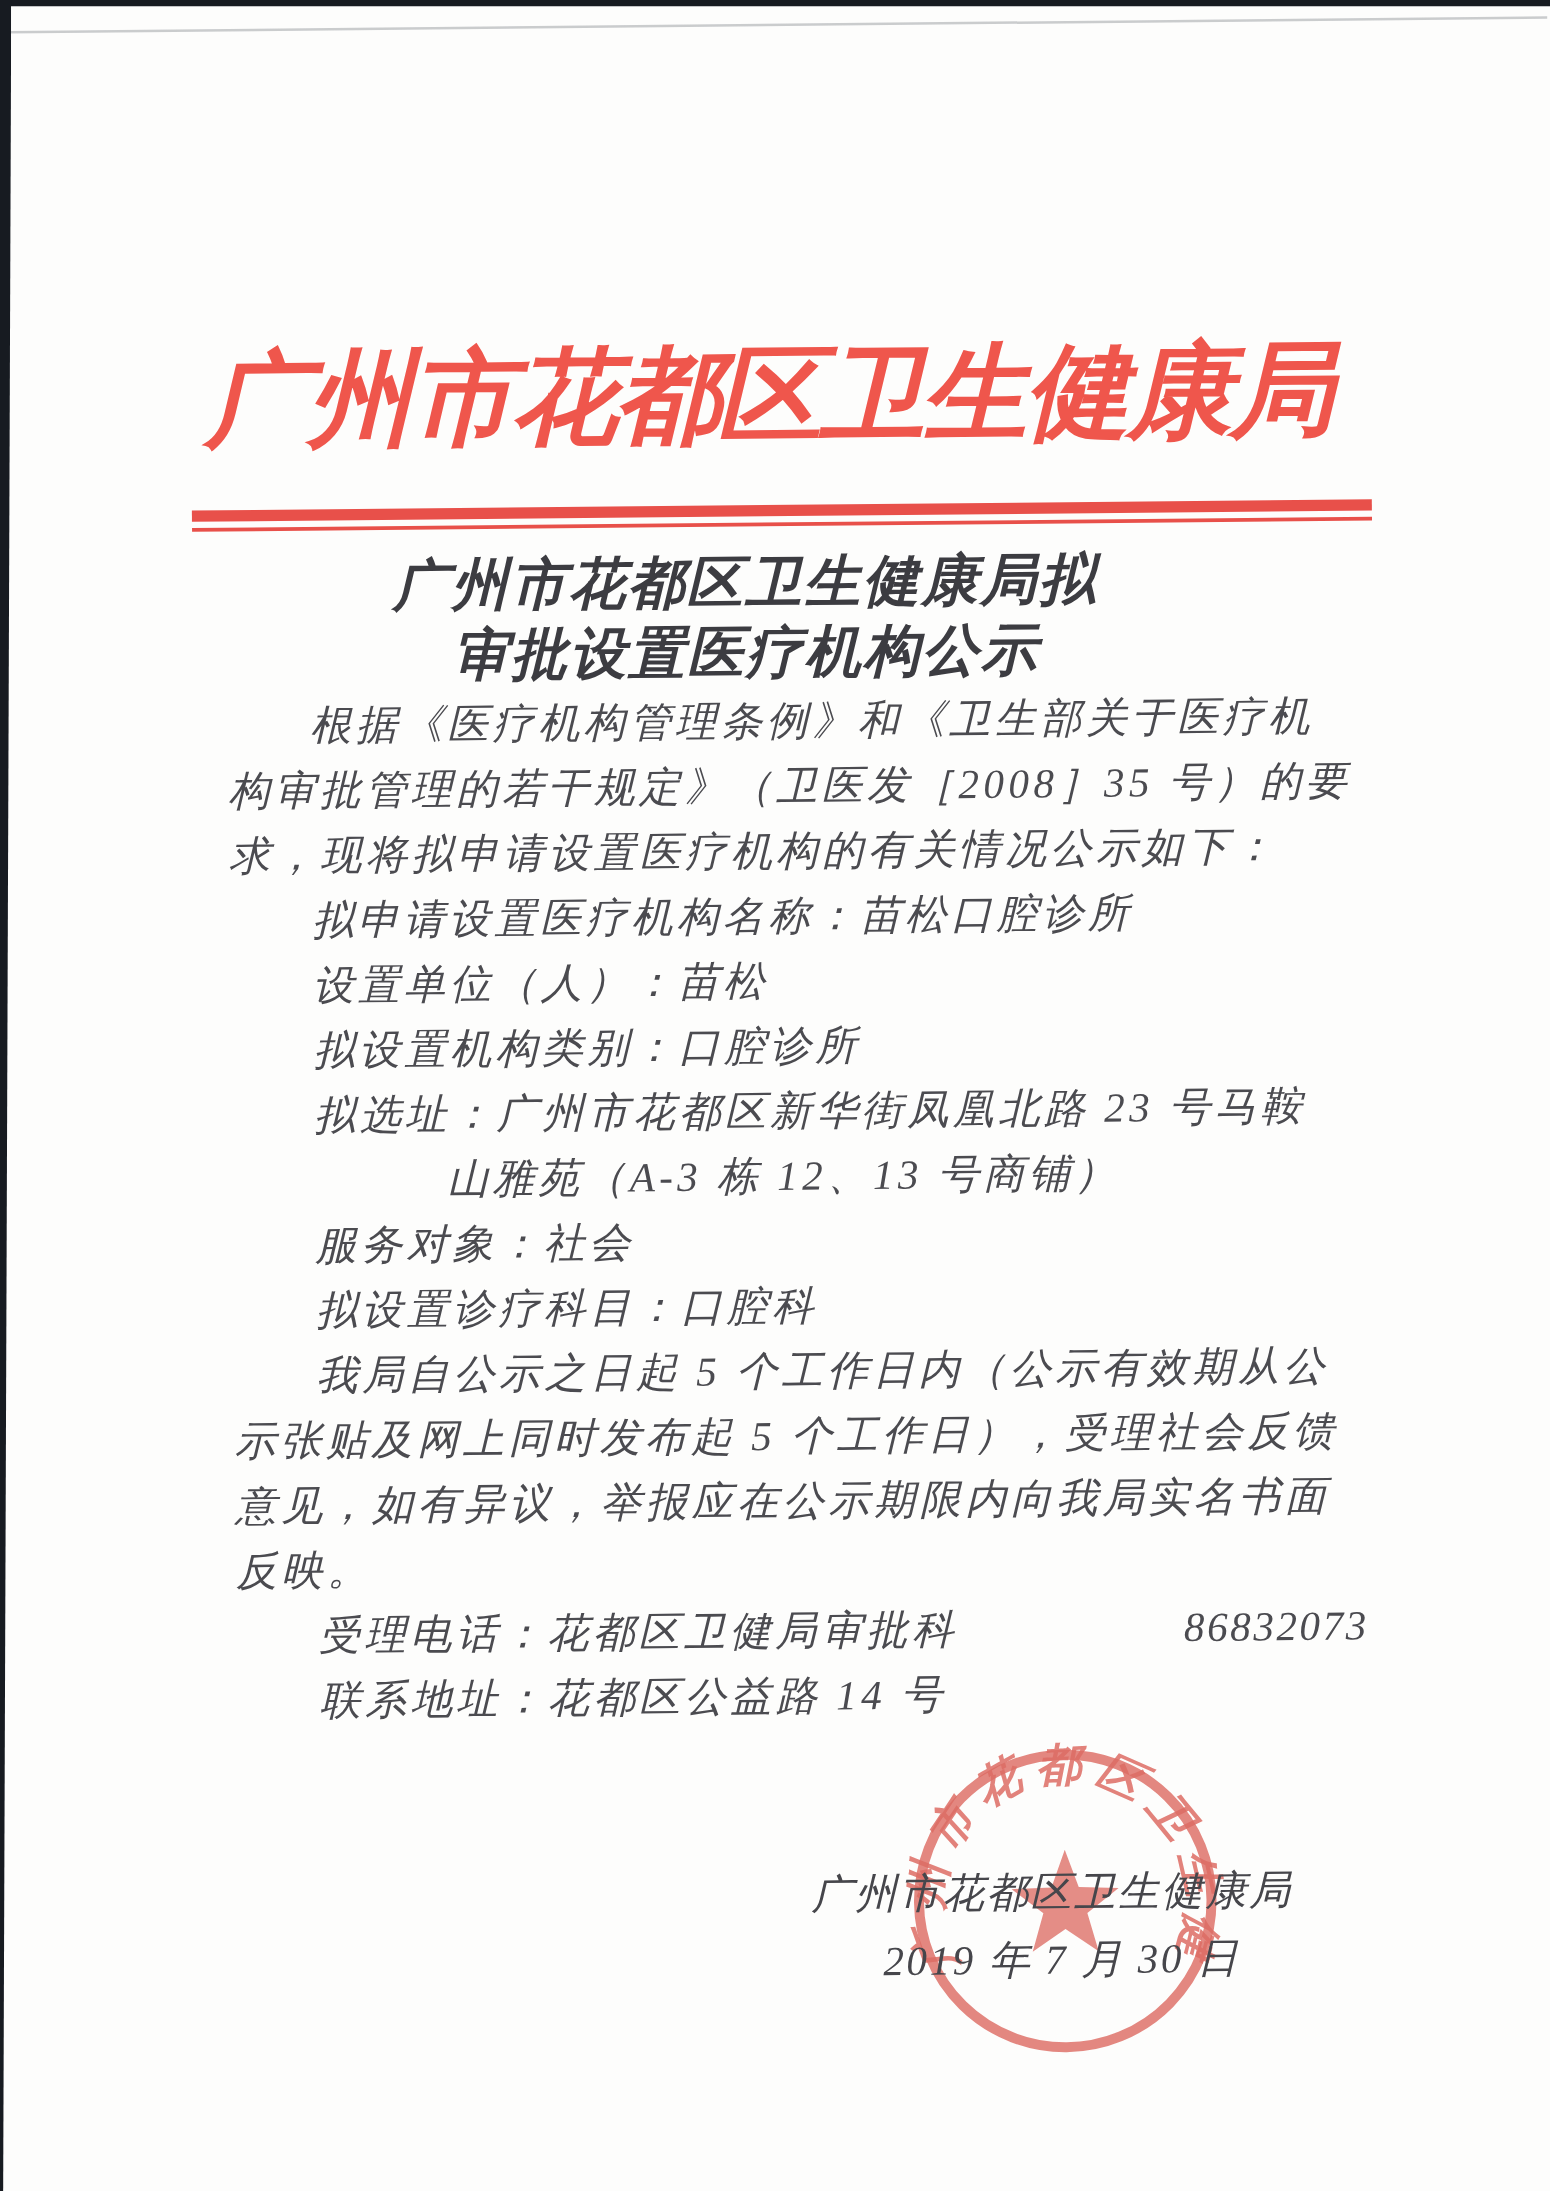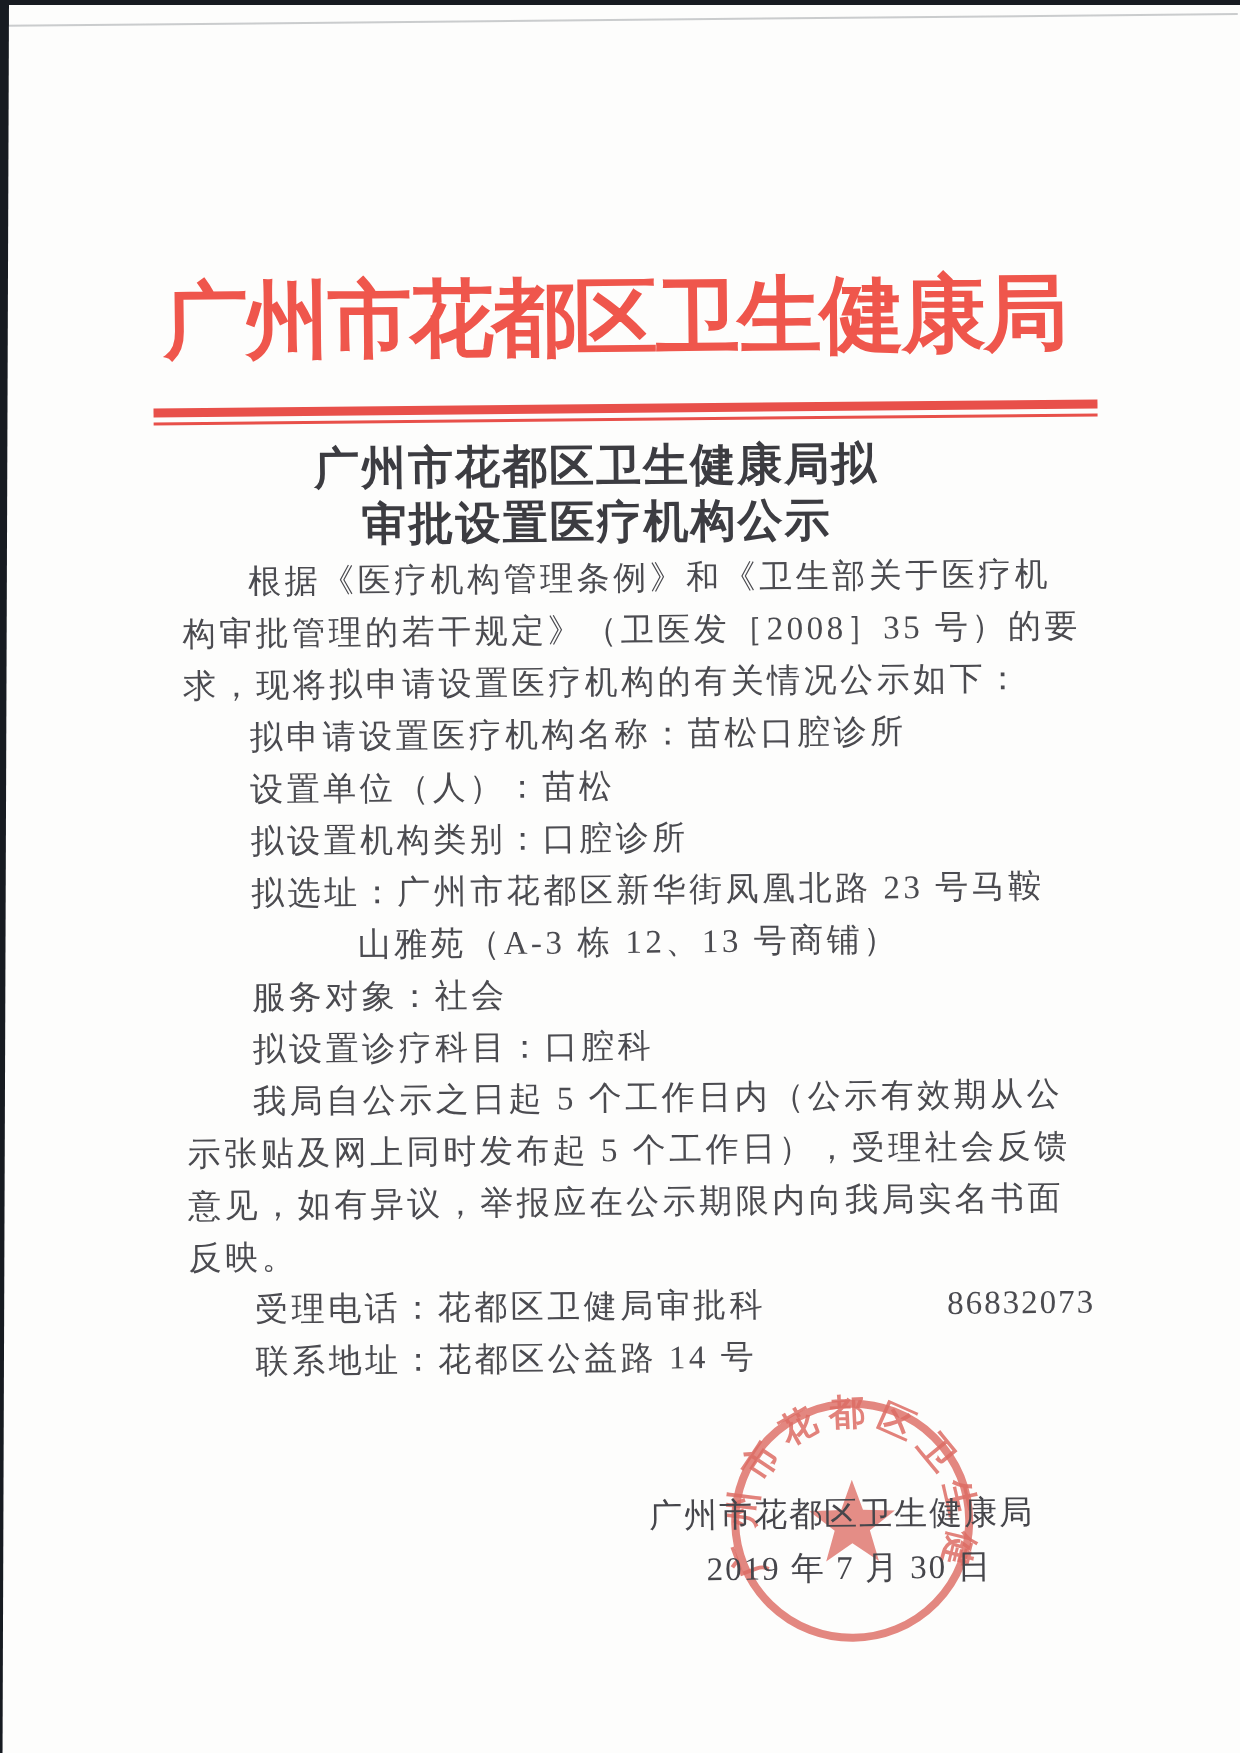--- a/index.html
+++ b/index.html
@@ -3,20 +3,21 @@
 <meta charset="utf-8">
 <style>
   html, body { margin: 0; padding: 0; background: #fdfdfc; }
   .page {
     position: relative;
     width: 1240px;
     height: 1753px;
     background: #fdfdfc;
     overflow: hidden;
     font-family: "Liberation Serif", "DejaVu Serif", serif;
+    font-style: italic;
   }
   
   .edge-top {
     position: absolute; top: 0; left: 0; right: 0; height: 5px;
     background: #171b21; z-index: 5;
   }
   .edge-left {
     position: absolute; top: 0; left: 0; bottom: 0; width: 9px;
     background: #171b21;
     clip-path: polygon(0 0, 100% 0, 28% 100%, 0 100%);

